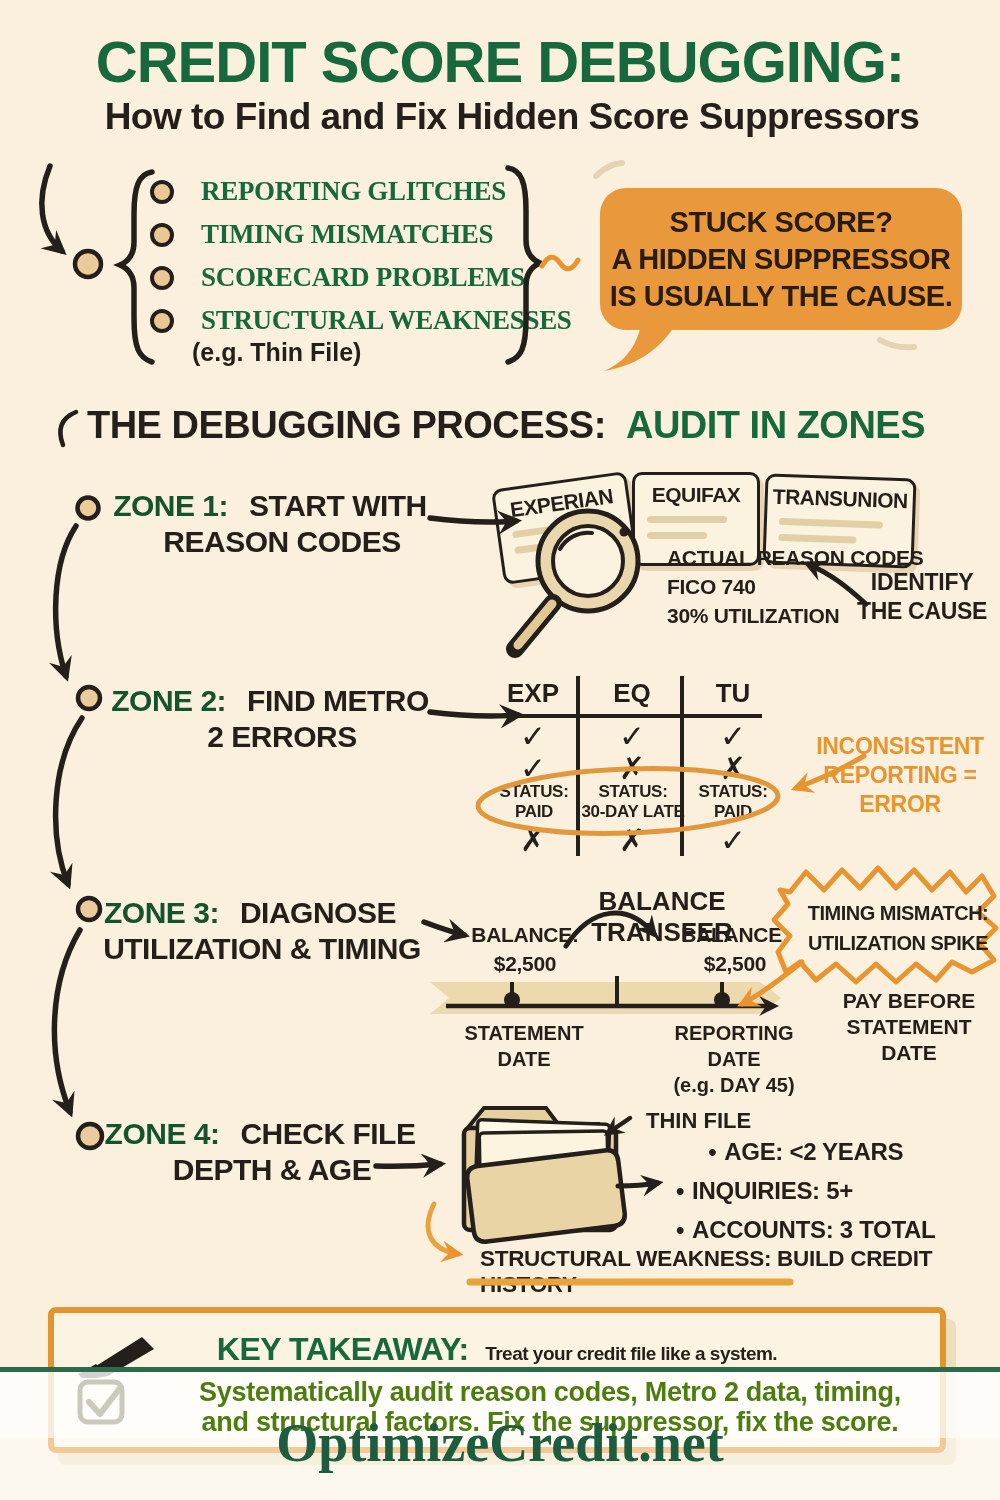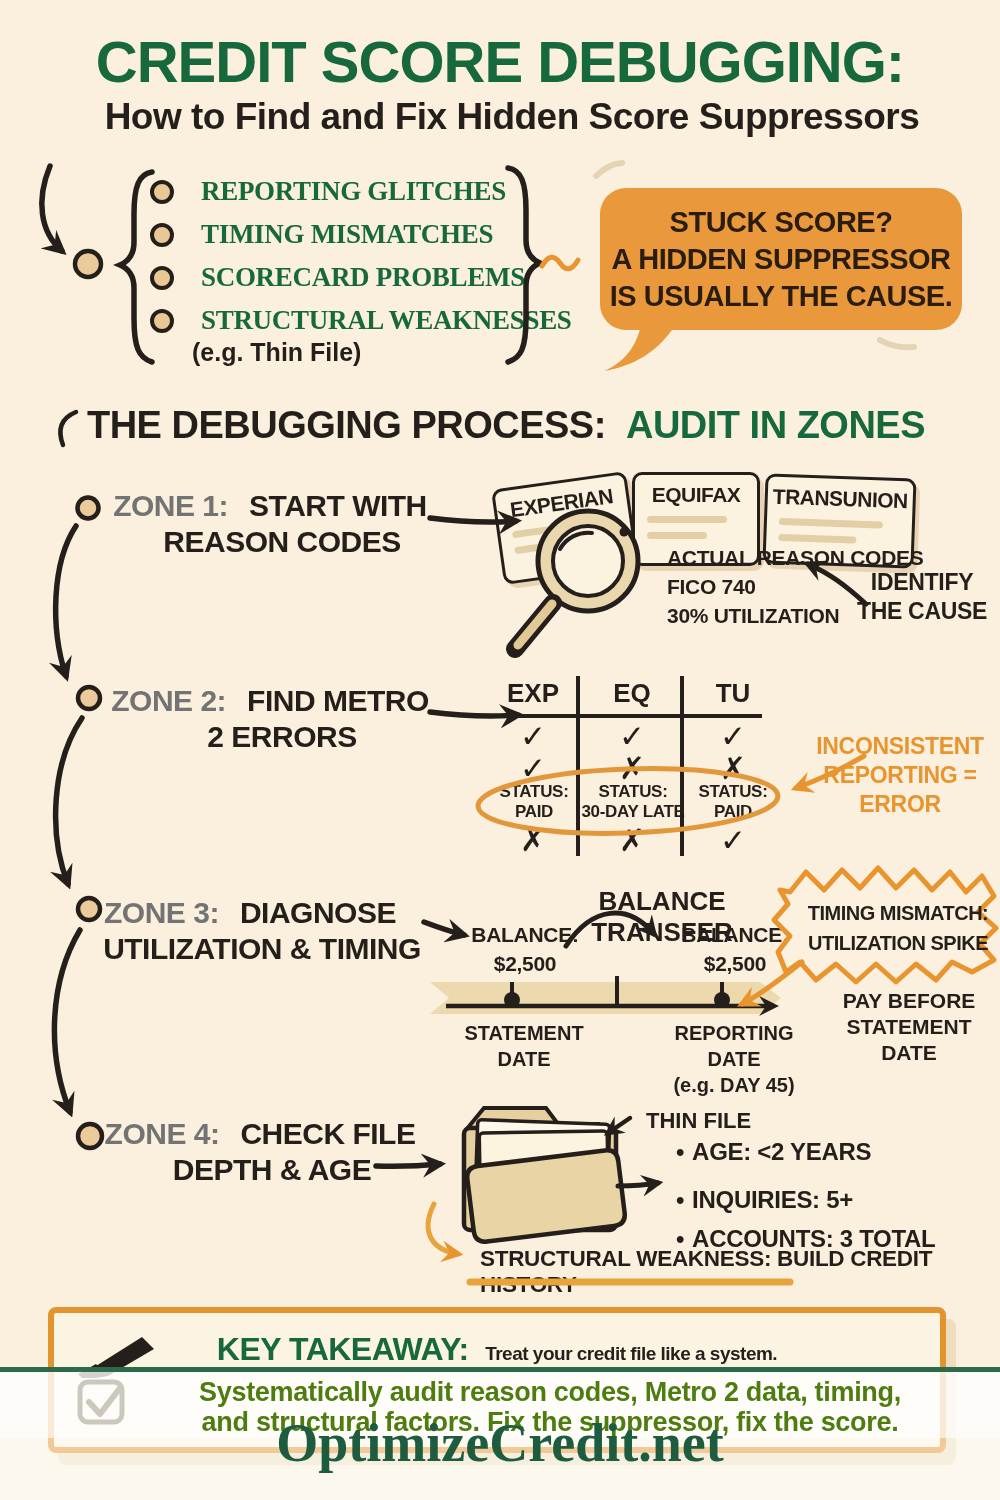--- a/index.html
+++ b/index.html
@@ -13,21 +13,21 @@
   .ink{color:#241F1A;padding-left:12px;}
   .title{font-size:58px;font-weight:bold;letter-spacing:-1px;}
   .subtitle{font-size:37px;font-weight:bold;letter-spacing:-0.5px;}
   .bullet-row{position:absolute;left:150px;display:flex;align-items:center;gap:27px;font-family:Liberation Serif, serif;}
   .bullet-dot{width:16px;height:16px;border:4px solid #241F1A;border-radius:50%;background:#E9C896;flex:0 0 auto;}
   .bullet-txt{font-size:27px;font-weight:bold;color:#17693D;letter-spacing:-0.3px;}
   .bubble{background:#E9993B;border-radius:26px;display:flex;flex-direction:column;justify-content:center;}
   .bubble div{font-size:29px;line-height:37px;font-weight:bold;color:#2A1D10;text-align:center;letter-spacing:-0.5px;}
   .h2{font-size:38px;font-weight:bold;letter-spacing:-0.5px;}
   .zlabel{font-size:30px;font-weight:bold;line-height:36px;letter-spacing:-0.5px;}
-  .zl-green{color:#737373;margin-right:9px;}
+  .zl-green{color:#14532d;margin-right:9px;}
   .card{position:absolute;background:#FBF2E0;border:3.5px solid #241F1A;border-radius:10px;
         box-shadow:4px 5px 0 rgba(216,190,145,0.55);}
   .card-title{font-size:21px;font-weight:bold;text-align:center;margin-top:8px;letter-spacing:-0.5px;}
   .card-line{height:7px;background:#E3CFA6;border-radius:4px;margin:9px 0 0 12px;}
   .codes{font-size:21px;line-height:29px;font-weight:bold;letter-spacing:-0.3px;}
   .small-note{font-size:23px;line-height:29px;font-weight:bold;letter-spacing:-0.3px;}
   .th{font-size:26px;font-weight:bold;}
   .mark{font-size:31px;font-weight:bold;font-family:"DejaVu Sans",sans-serif;}
   .status{font-size:17px;line-height:20px;font-weight:bold;letter-spacing:-0.3px;}
   .tl-label{font-size:20px;line-height:26px;font-weight:bold;}
@@ -189,21 +189,21 @@
   </div>
 
   <div class="abs ctr zlabel" style="left:90px;top:1116px;width:340px;">
     <span class="zl-green">ZONE 4:</span><span class="ink">CHECK FILE</span>
   </div>
   <div class="abs ctr zlabel ink" style="left:90px;top:1152px;width:340px;">DEPTH &amp; AGE</div>
 
   <div class="abs b ink" style="left:634px;top:1108px;font-size:22px;">THIN FILE</div>
 
   <div class="abs" style="left:676px;top:1138px;">
-    <div class="z4-bullet" style="margin-bottom:20px;"><span class="dotc">•</span><span>AGE: &lt;2 YEARS</span></div>
+    <div class="z4-bullet" style="margin-bottom:11px;text-align:center;"><span class="dotc">•</span><span>AGE: &lt;2 YEARS</span></div>
     <div class="z4-bullet" style="margin-bottom:11px;"><span class="dotc">•</span><span>INQUIRIES: 5+</span></div>
     <div class="z4-bullet"><span class="dotc">•</span><span>ACCOUNTS: 3 TOTAL</span></div>
   </div>
 
   <div class="abs weakness ink" style="left:468px;top:1246px;">STRUCTURAL WEAKNESS: BUILD CREDIT HISTORY</div>
 
   <div class="takeaway-box">
     <div class="abs ctr tk-line" style="left:0;top:18px;width:886px;">
       <span class="green">KEY TAKEAWAY:</span>
       <span class="tk-text" style="margin-left:8px;">Treat your credit file like a system.</span>

